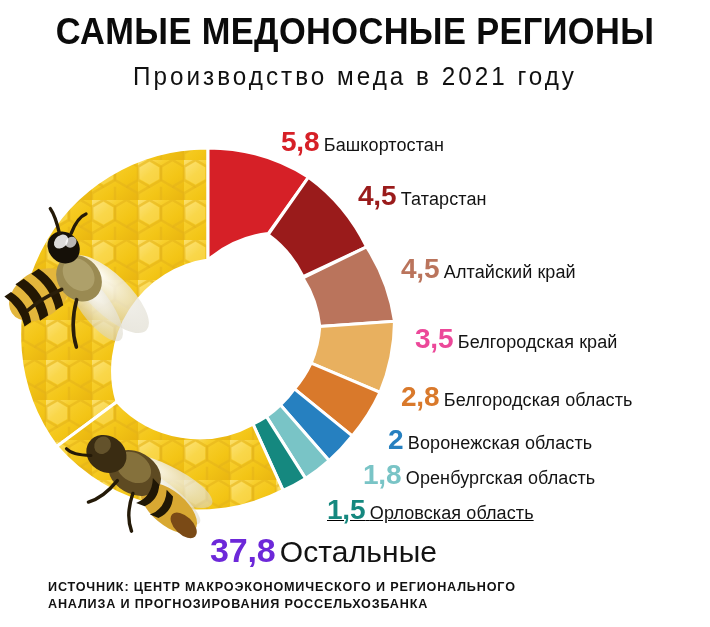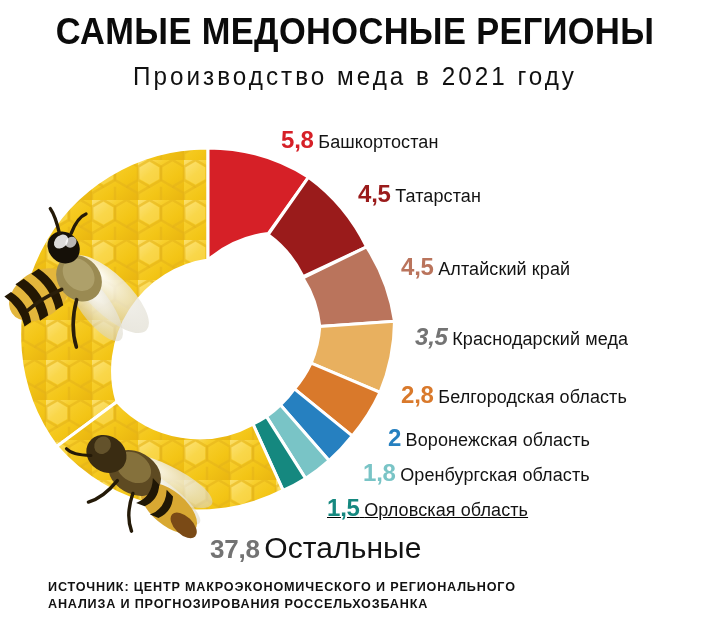--- a/index.html
+++ b/index.html
@@ -67,31 +67,31 @@
     top: 0;
   }
 
   
   .callout {
     position: absolute;
     white-space: nowrap;
     line-height: 1;
   }
   .callout .value {
-    font-size: 24px;
+    font-size: 28px;
     font-weight: 700;
     letter-spacing: -0.2px;
   }
   .callout .name {
     font-size: 18px;
     font-weight: 400;
     color: #131313;
     letter-spacing: 0.1px;
   }
-  .callout.big .value { font-size: 26px; color: #737373; }
+  .callout.big .value { font-size: 34px; color: #6d28d9; }
   .callout.big .name  { font-size: 30px; }
 
   
   #source {
     position: absolute;
     left: 48px;
     top: 578px;
     width: 620px;
     font-family: "Liberation Sans Narrow", "Liberation Sans", sans-serif;
     font-size: 13px;
@@ -280,22 +280,22 @@
       <span class="value" style="color:#9A1B1B;">4,5</span>
       <span class="name">Татарстан</span>
     </div>
 
     <div class="callout" style="left:401px; top:255px;">
       <span class="value" style="color:#BA745C;">4,5</span>
       <span class="name">Алтайский край</span>
     </div>
 
     <div class="callout" style="left:415px; top:325px;">
-      <span class="value" style="color:#737373;font-style:italic;">3,5</span>
-      <span class="name">Краснодарский меда</span>
+      <span class="value" style="color:#ec4899;">3,5</span>
+      <span class="name">Белгородская край</span>
     </div>
 
     <div class="callout" style="left:401px; top:383px;">
       <span class="value" style="color:#D9792B;">2,8</span>
       <span class="name">Белгородская область</span>
     </div>
 
     <div class="callout" style="left:388px; top:426px;">
       <span class="value" style="color:#2680C0;">2</span>
       <span class="name">Воронежская область</span>

